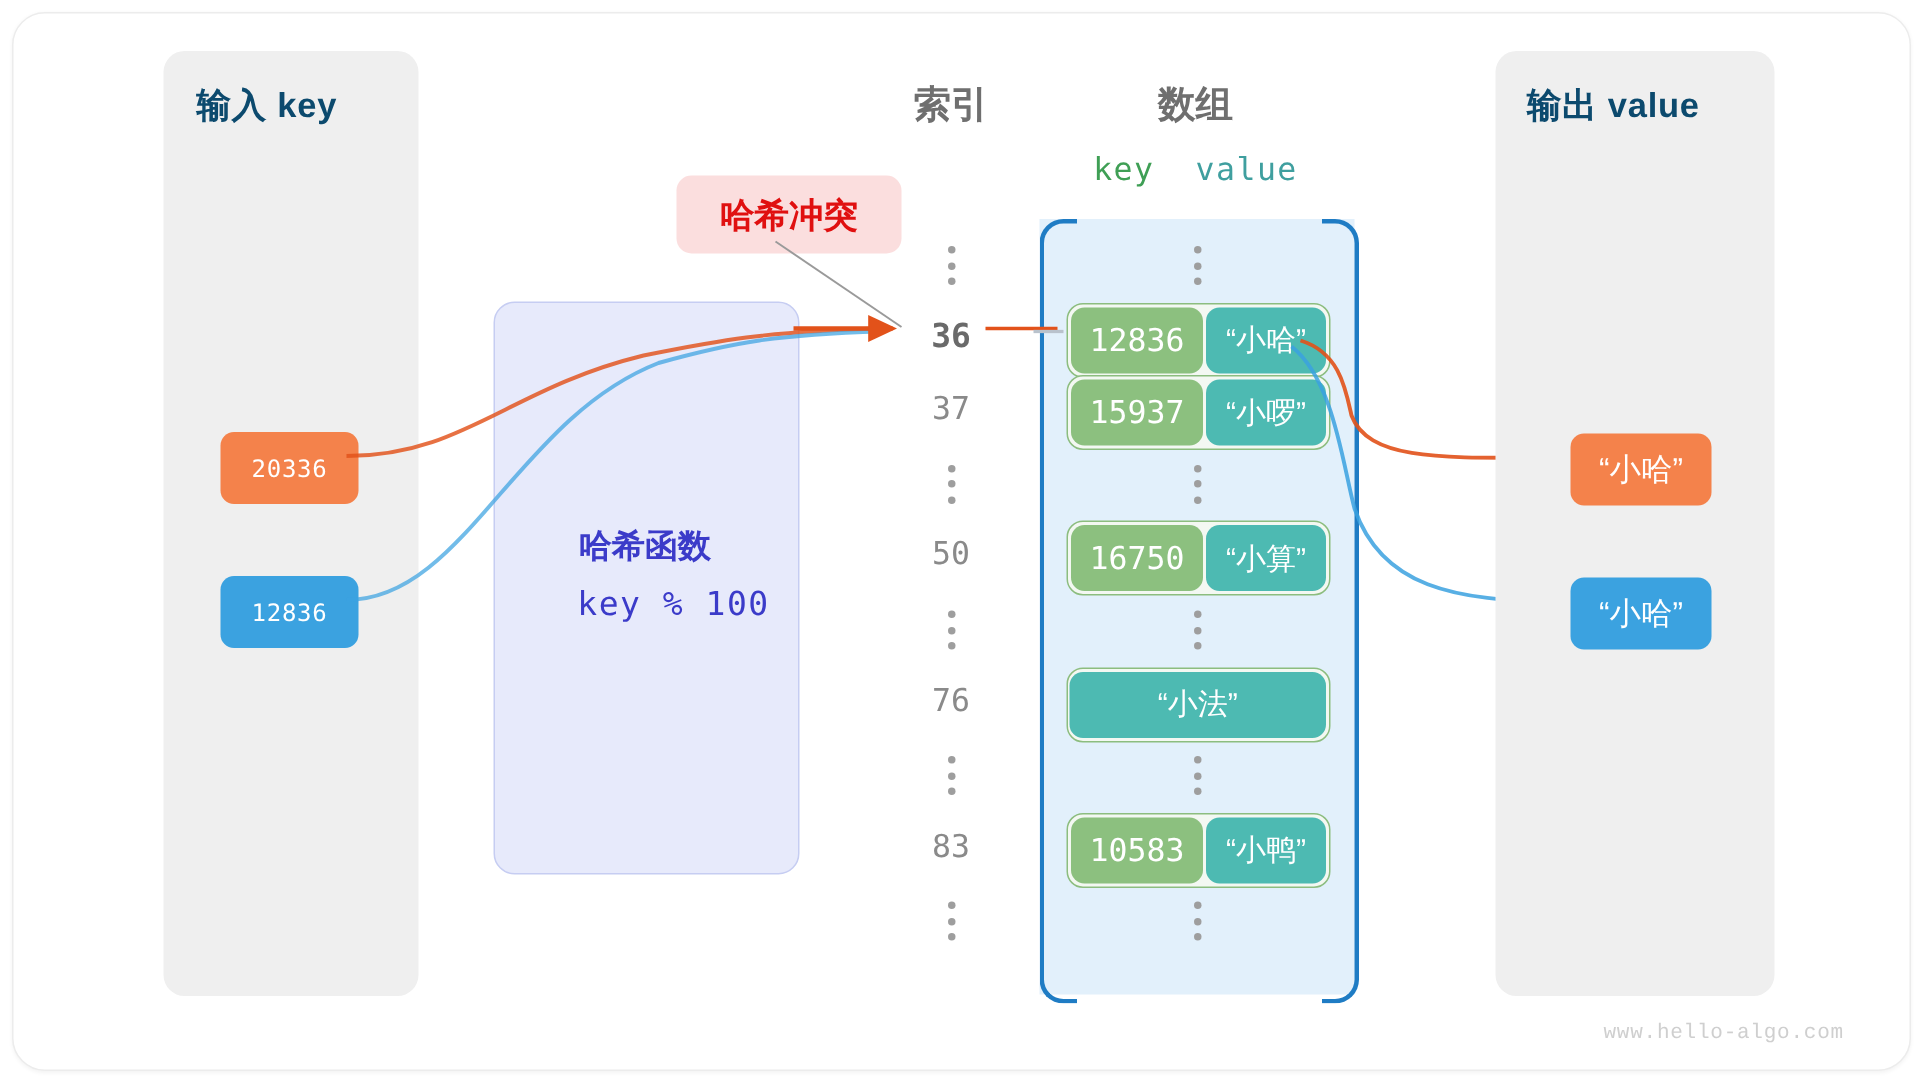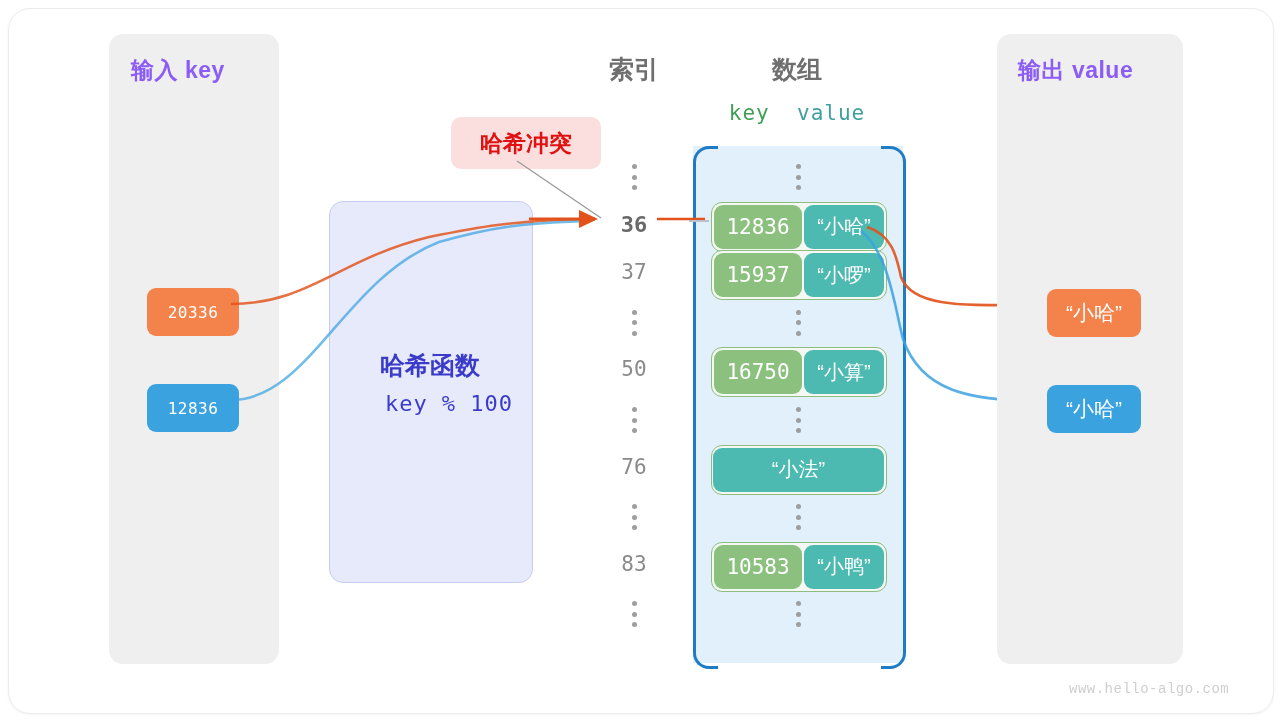--- a/index.html
+++ b/index.html
@@ -3,33 +3,33 @@
 <meta charset="utf-8">
 <style>
   html,body{margin:0;padding:0;background:#ffffff;}
   body{width:1280px;height:720px;overflow:hidden;
        font-family:"Liberation Sans","DejaVu Sans",sans-serif;}
   #canvas{position:absolute;left:8px;top:8px;width:1264px;height:704px;
           background:#ffffff;border:1px solid #ececec;border-radius:22px;
           box-shadow:0 1px 3px rgba(0,0,0,.05);overflow:hidden;}
 
   .panel{position:absolute;background:#efefef;border-radius:14px;}
-  .panel-title{position:absolute;font-weight:bold;font-size:23px;color:#8b5cf6;
+  .panel-title{position:absolute;font-weight:bold;font-size:23px;color:#0c4a6e;
                letter-spacing:.5px;white-space:nowrap;}
 
   .keybox{position:absolute;border-radius:9px;color:#fff;font-size:16px;
           font-family:"DejaVu Sans Mono","Liberation Mono",monospace;
           display:flex;align-items:center;justify-content:center;letter-spacing:.5px;}
   .valbox{position:absolute;border-radius:9px;color:#fff;font-size:21px;
           display:flex;align-items:center;justify-content:center;font-weight:500;}
 
   #hashbox{position:absolute;left:320px;top:192px;width:202px;height:380px;
            background:#e7eafb;border:1.5px solid #c6cdf2;border-radius:14px;}
   #hash-title{position:absolute;left:320px;top:340px;width:202px;text-align:center;
-              font-size:25px;font-weight:bold;color:#3b3bc9;}
+              font-size:22px;font-weight:bold;color:#3b3bc9;}
   #hash-formula{position:absolute;left:320px;top:382px;width:240px;text-align:center;
               font-size:22px;color:#3b3bc9;
               font-family:"DejaVu Sans Mono","Liberation Mono",monospace;letter-spacing:1px;}
 
   #collision{position:absolute;left:442px;top:108px;width:150px;height:52px;
              background:#fbdede;border-radius:10px;display:flex;align-items:center;
              justify-content:center;color:#e01010;font-weight:bold;font-size:23px;}
 
   #idx-header{position:absolute;left:568px;top:44px;width:114px;text-align:center;
               font-size:25px;font-weight:bold;color:#6f6f6f;}

